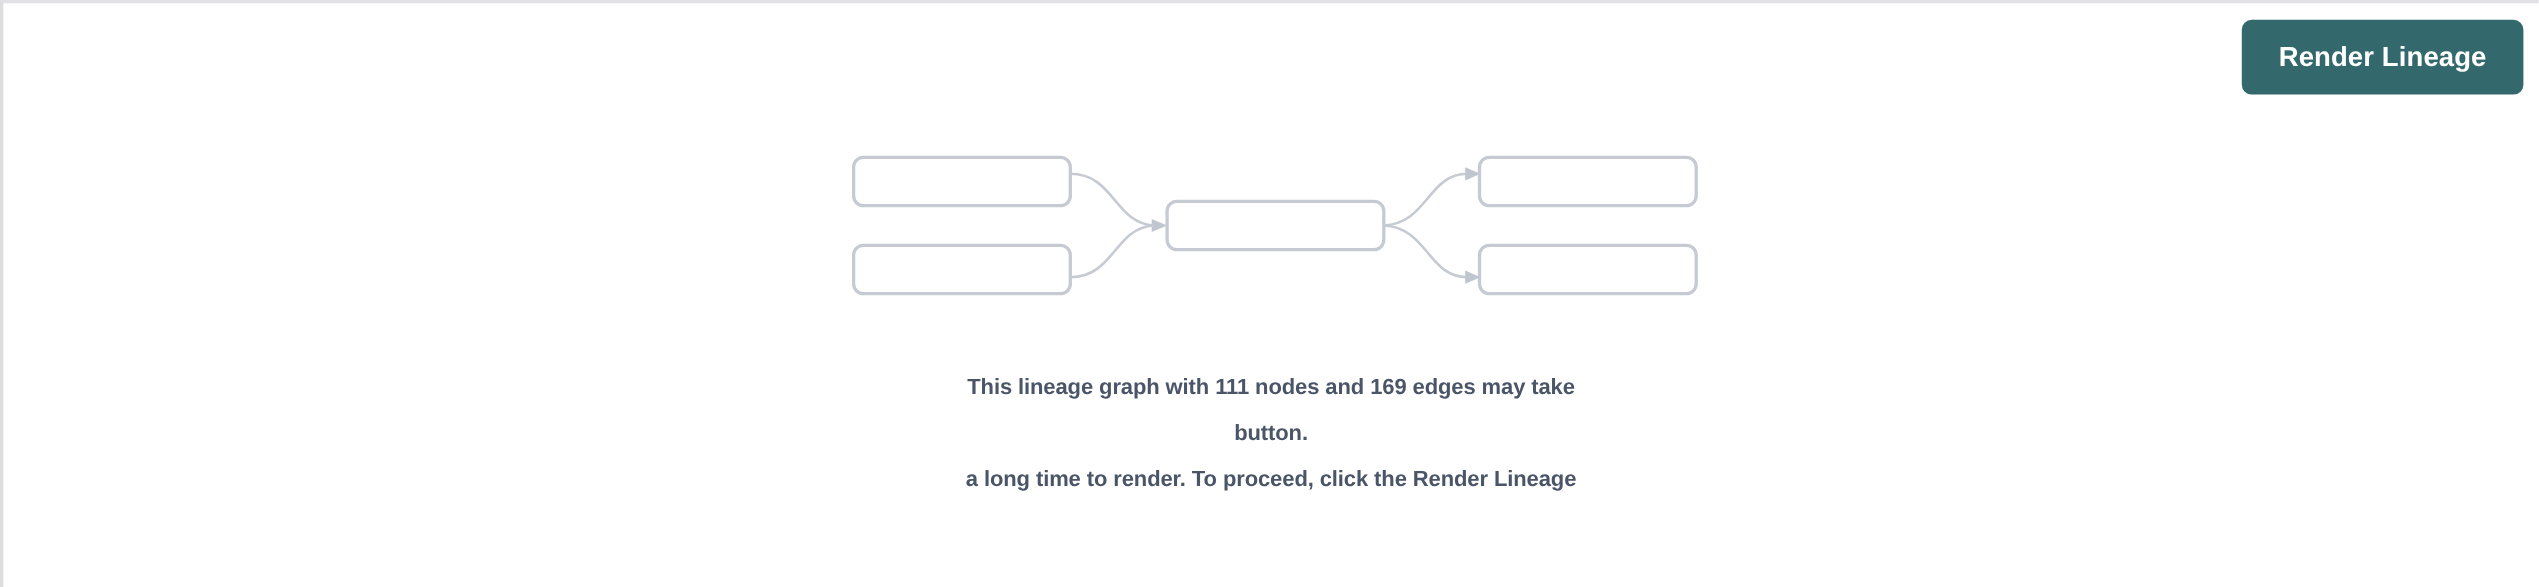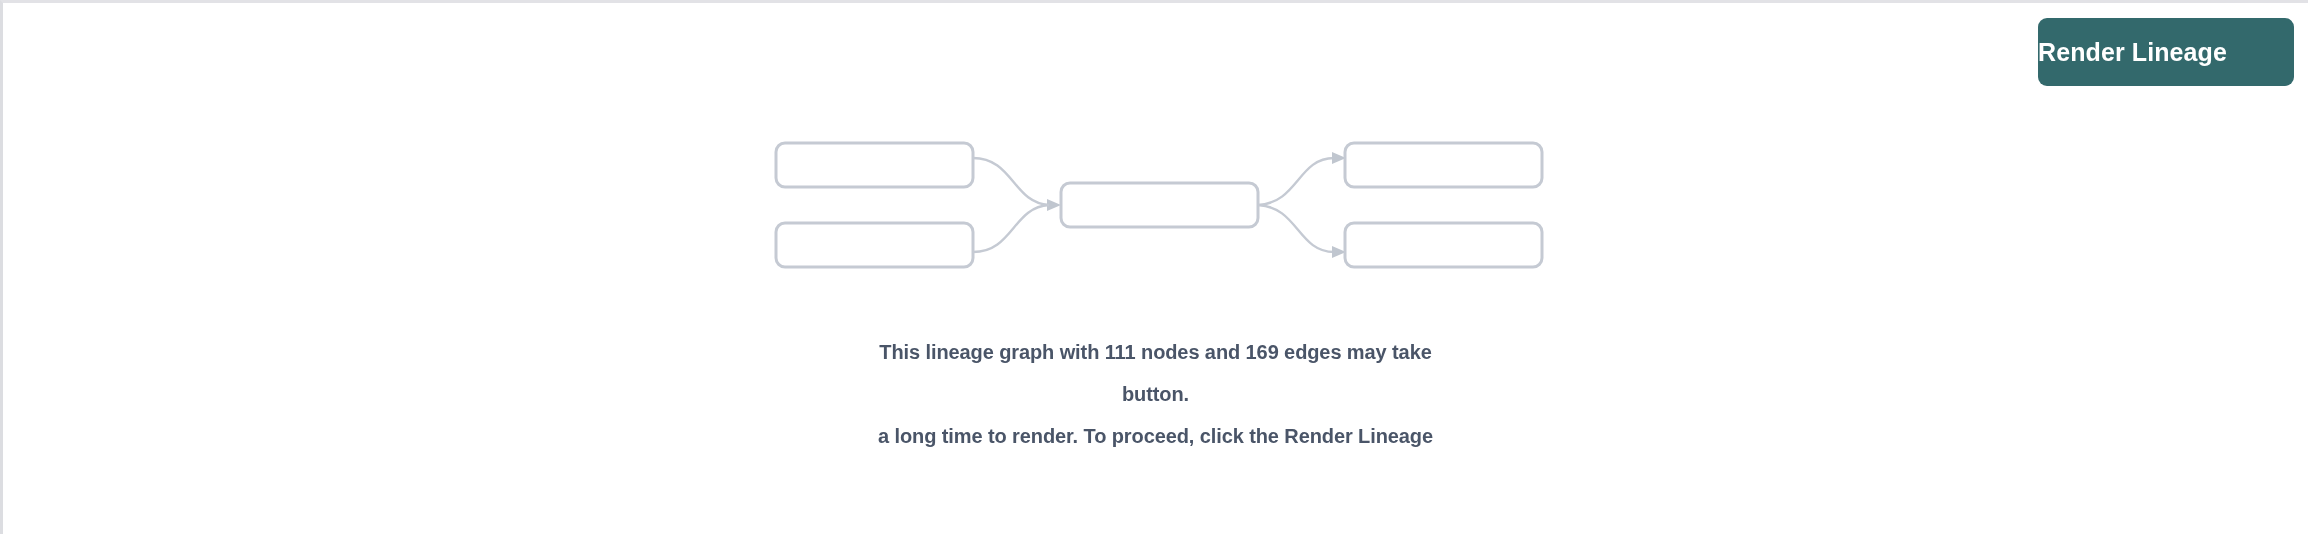--- a/index.html
+++ b/index.html
@@ -32,21 +32,21 @@
     height: 68px;
     background: #33696c;
     color: #ffffff;
     border: none;
     border-radius: 9px;
     font-family: "Liberation Sans", sans-serif;
     font-size: 25px;
     font-weight: bold;
     letter-spacing: 0.1px;
     line-height: 68px;
-    text-align: left;
+    text-align: center;
     padding: 0;
     cursor: pointer;
     white-space: nowrap;
   }
 
   
   .graph-wrap {
     position: absolute;
     left: 0;
     top: 0;

